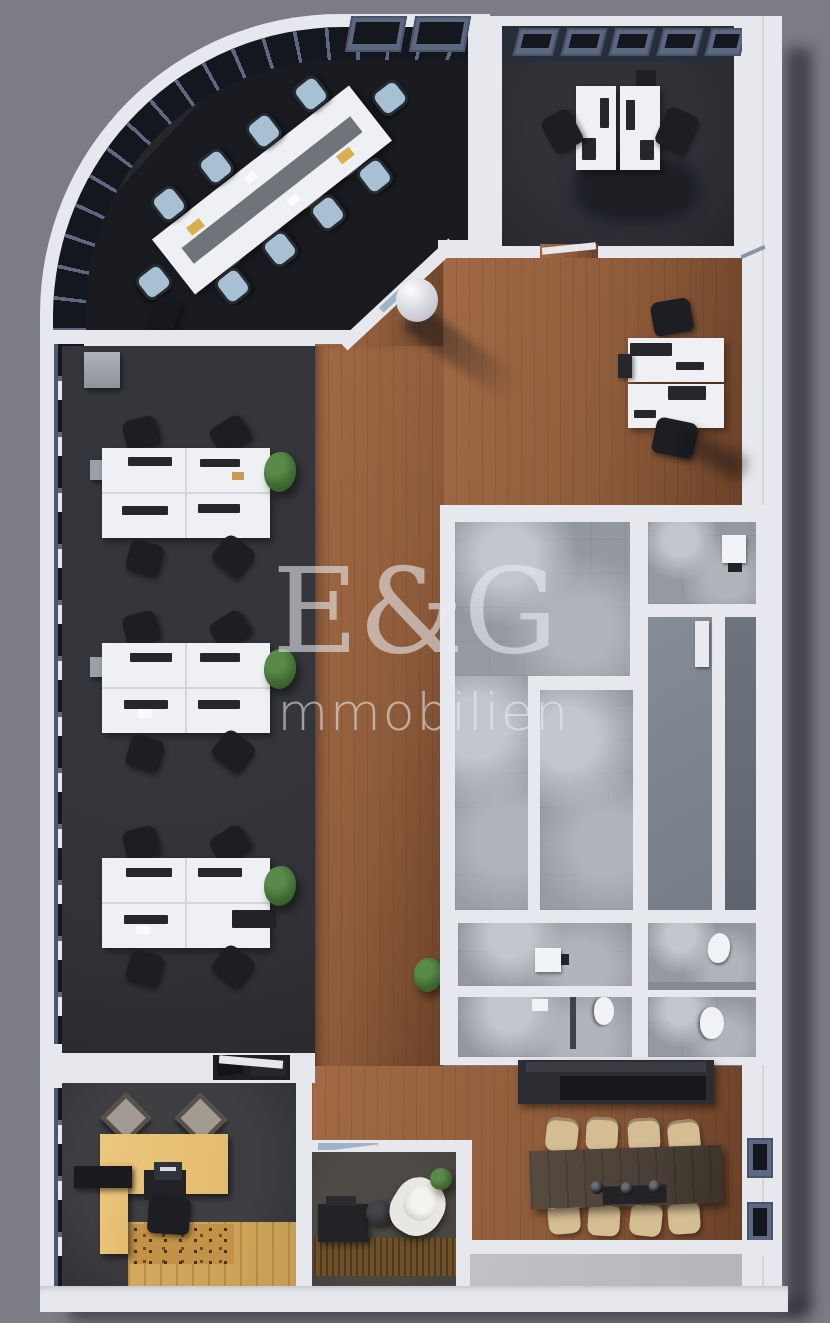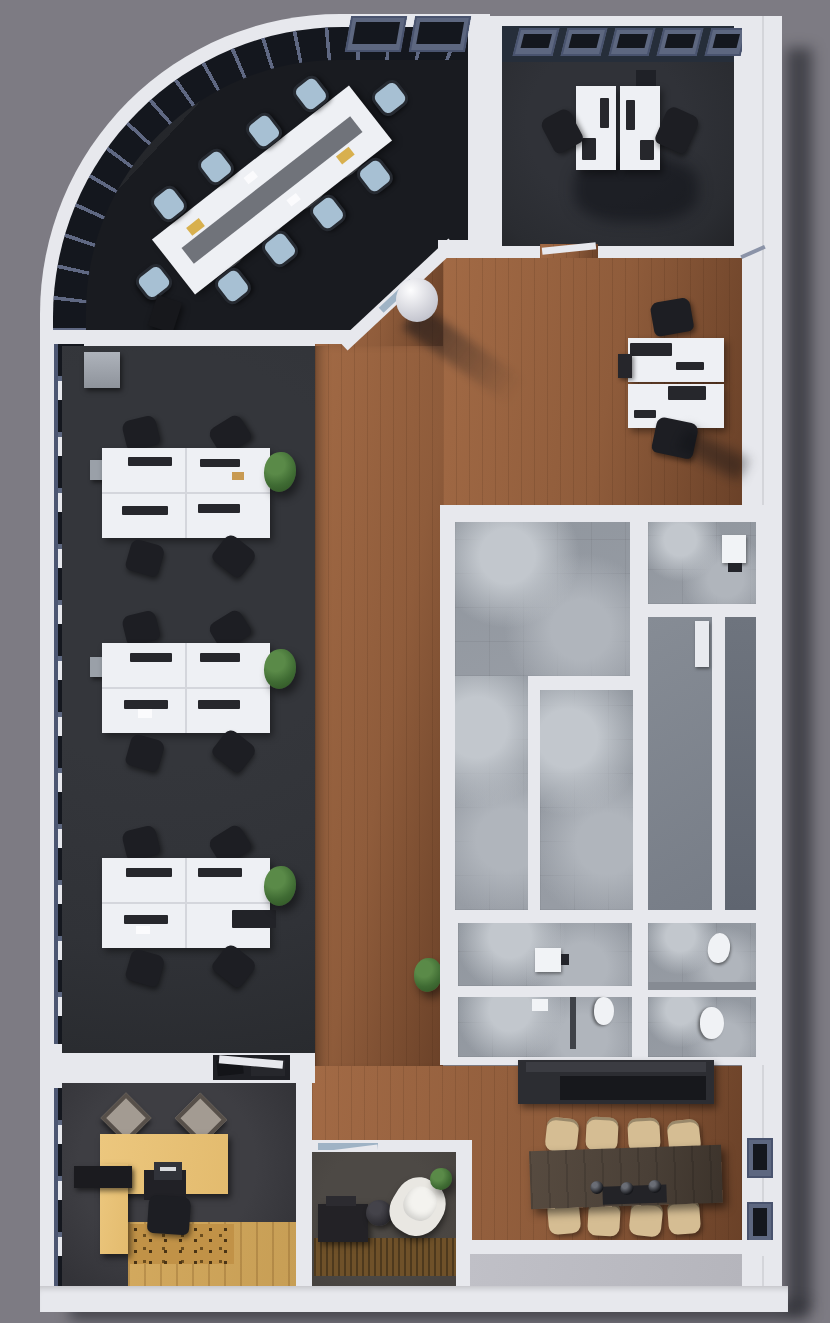--- a/index.html
+++ b/index.html
@@ -307,15 +307,17 @@
     <div class="abs" style="left:10px;top:8px;width:32px;height:34px;border-radius:45%;background:#f4f3ef;box-shadow:inset 0 -4px 6px rgba(0,0,0,.15);"></div>
   </div>
   <div class="abs plant" style="left:430px;top:1168px;width:22px;height:22px;"></div>
   <div class="abs w" style="left:456px;top:1140px;width:16px;height:150px;"></div>
 
   <div class="abs w" style="left:456px;top:1240px;width:326px;height:16px;"></div>
   <div class="abs" style="left:470px;top:1254px;width:272px;height:34px;background:linear-gradient(100deg,#c0c0c7,var(--terrace));"></div>
   <div class="abs w" style="left:40px;top:1286px;width:748px;height:26px;box-shadow:inset 0 6px 6px -4px rgba(0,0,0,.18);"></div>
 
   <div class="abs watermark" style="left:240px;top:552px;width:350px;z-index:50;">
+    <div class="wm1">E&amp;G</div>
+    <div class="wm2">Immobilien</div>
   </div>
 
 </div>
 
 </body></html>

